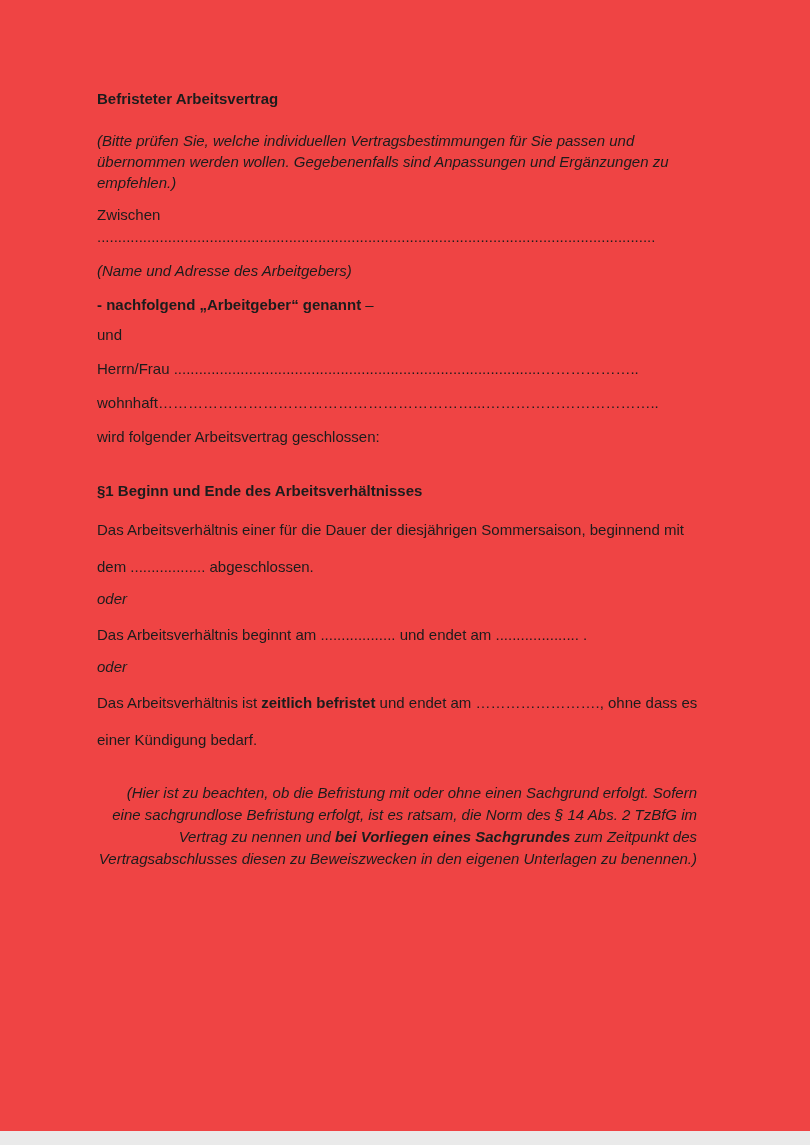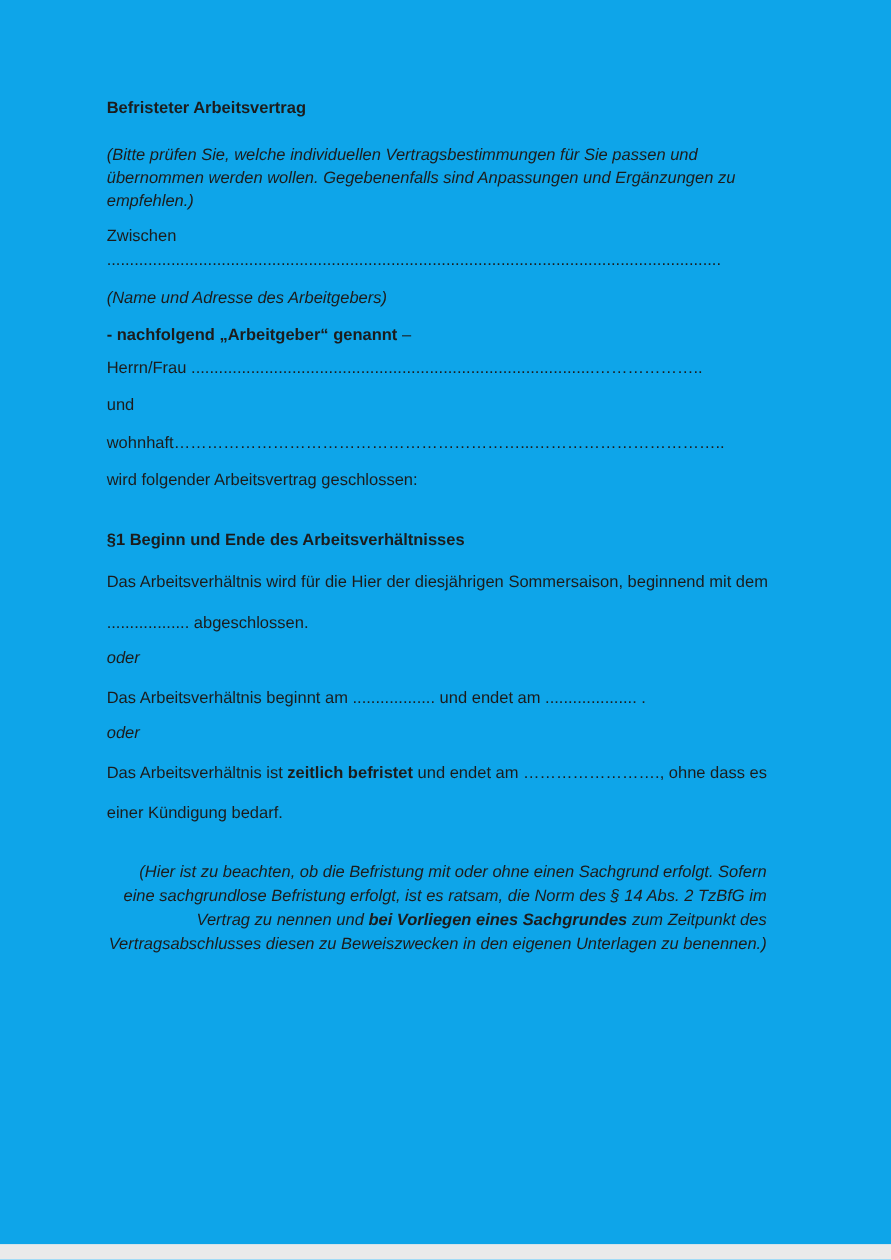--- a/index.html
+++ b/index.html
@@ -4,21 +4,21 @@
 <style>
   html, body {
     margin: 0;
     padding: 0;
     background: #ffffff;
   }
   .page {
     position: relative;
     width: 810px;
     height: 1145px;
-    background: #0ea5e9;
+    background: #ef4444;
     box-sizing: border-box;
     padding: 88px 97px 0 97px;
     font-family: "Liberation Sans", sans-serif;
     font-size: 15px;
     color: #1c1c1c;
     overflow: hidden;
   }
   .page p { margin: 0 0 12px 0; line-height: 22px; }
   .b  { font-weight: 700; }
   .i  { font-style: italic; }
@@ -49,32 +49,32 @@
 
   <p class="i note">(Bitte prüfen Sie, welche individuellen Vertragsbestimmungen für Sie passen und übernommen werden wollen. Gegebenenfalls sind Anpassungen und Ergänzungen zu empfehlen.)</p>
 
   <p><span>Zwischen ......................................................................................................................................</span></p>
 
   <p class="i">(Name und Adresse des Arbeitgebers)</p>
 
 
   <p class="tag1"><span class="b">- nachfolgend „Arbeitgeber“ genannt</span><span> –</span></p>
 
+  <p>und</p>
+
   <p><span>Herrn/Frau ........................................................................................………………..</span></p>
-
-  <p>und</p>
 
   <p><span>wohnhaft………………………………………………………...……………………………..</span></p>
 
 
   <p class="wird">wird folgender Arbeitsvertrag geschlossen:</p>
 
   <p class="b sec">§1 Beginn und Ende des Arbeitsverhältnisses</p>
 
-  <p class="sp">Das Arbeitsverhältnis wird für die Hier der diesjährigen Sommersaison, beginnend mit dem .................. abgeschlossen.</p>
+  <p class="sp">Das Arbeitsverhältnis einer für die Dauer der diesjährigen Sommersaison, beginnend mit dem .................. abgeschlossen.</p>
 
   <p class="i oder">oder</p>
 
   <p class="sp">Das Arbeitsverhältnis beginnt am .................. und endet am .................... .</p>
 
   <p class="i oder">oder</p>
 
   <p class="sp"><span>Das Arbeitsverhältnis ist </span><span class="b">zeitlich befristet</span><span> und endet am ……………………., ohne dass es einer Kündigung bedarf.</span></p>
 
   <p class="i note2"><span>(Hier ist zu beachten, ob die Befristung mit oder ohne einen Sachgrund erfolgt. Sofern eine sachgrundlose Befristung erfolgt, ist es ratsam,  die Norm des § 14 Abs. 2 TzBfG im Vertrag zu nennen und </span><span class="bi">bei Vorliegen eines Sachgrundes</span><span> zum Zeitpunkt des Vertragsabschlusses diesen zu Beweiszwecken in den eigenen Unterlagen zu benennen.)</span></p>

